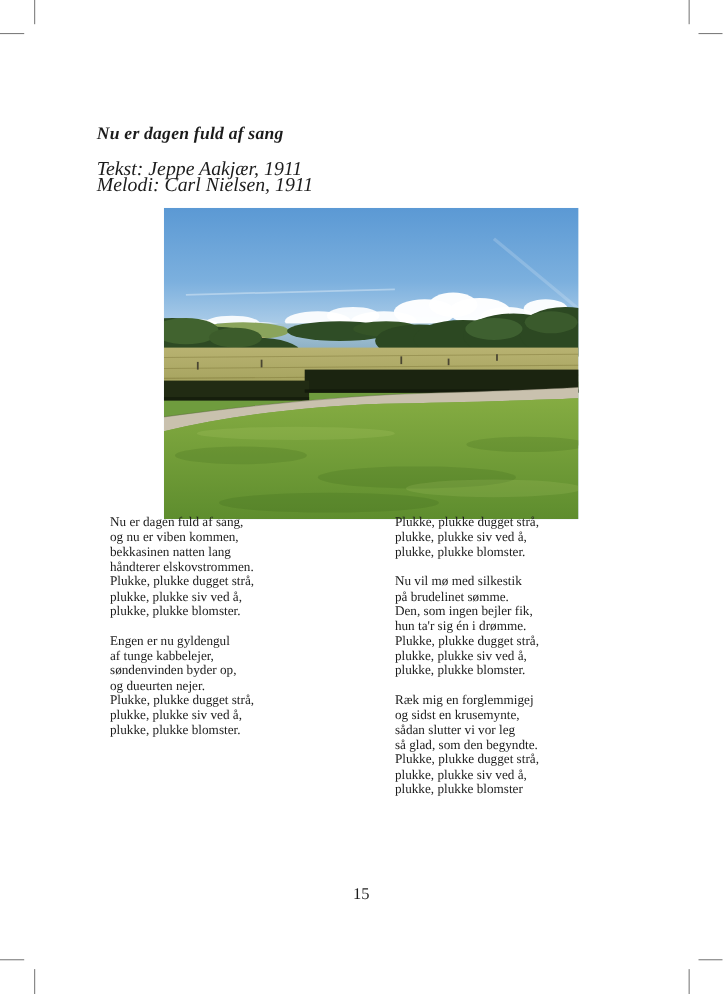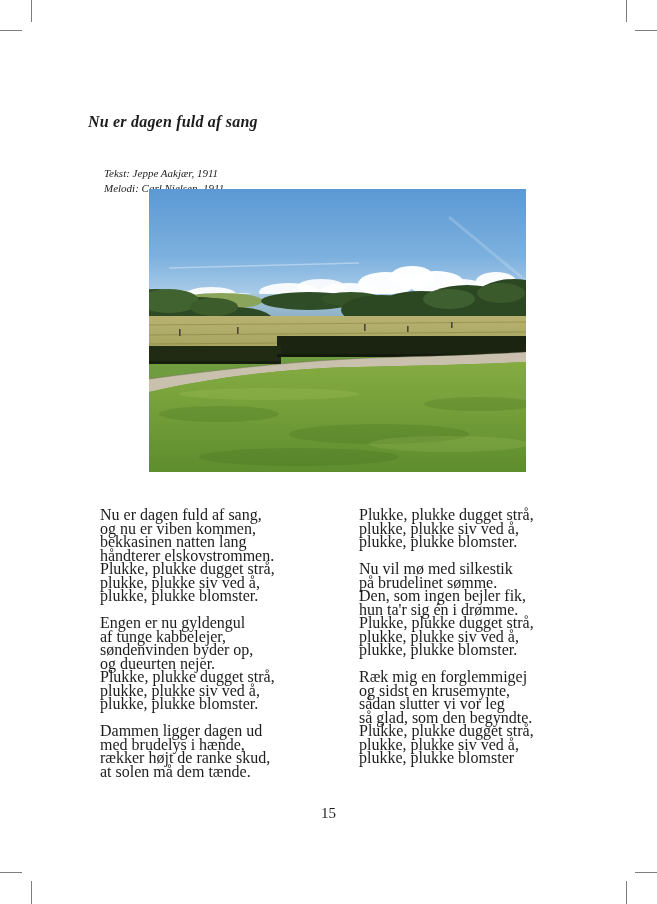--- a/index.html
+++ b/index.html
@@ -10,28 +10,28 @@
   .crop.tl-h{left:0;top:30px;width:22px;height:1px;}
   .crop.tr-v{left:626px;top:0;width:1px;height:22px;}
   .crop.tr-h{left:635px;top:30px;width:22px;height:1px;}
   .crop.bl-h{left:0;top:872px;width:22px;height:1px;}
   .crop.bl-v{left:31px;top:881px;width:1px;height:23px;}
   .crop.br-h{left:635px;top:872px;width:22px;height:1px;}
   .crop.br-v{left:626px;top:881px;width:1px;height:23px;}
 
   .title{position:absolute;left:88px;top:113px;font-size:16px;font-weight:bold;
          letter-spacing:.2px;margin:0;font-style:italic;}
-  .credits{position:absolute;left:104px;top:146px;font-style:italic;
-           font-size:11px;line-height:14.5px;margin-top:20px;}
+  .credits{position:absolute;left:88px;top:146px;font-style:italic;
+           font-size:18px;line-height:14.5px;}
 
   .photo{position:absolute;left:149px;top:189px;width:377px;height:283px;
          overflow:hidden;background:#cfe2f1;}
   .photo svg{display:block;}
 
-  .lyrics{position:absolute;top:508px;font-size:16px;line-height:13.5px;}
+  .lyrics{position:absolute;top:468px;font-size:12px;line-height:13.5px;}
   .lyrics.left{left:100px;width:235px;}
   .lyrics.right{left:359px;width:235px;}
   .lyrics p{margin:0 0 13.5px 0;white-space:pre-line;}
 
   .pagenum{position:absolute;left:31px;top:805px;width:595px;
            text-align:center;font-size:15px;}
 </style>
 </head>
 <body>
 
@@ -168,24 +168,20 @@
 Plukke, plukke dugget strå,
 plukke, plukke siv ved å,
 plukke, plukke blomster.</p>
   <p>Engen er nu gyldengul
 af tunge kabbelejer,
 søndenvinden byder op,
 og dueurten nejer.
 Plukke, plukke dugget strå,
 plukke, plukke siv ved å,
 plukke, plukke blomster.</p>
-  <p>Dammen ligger dagen ud
-med brudelys i hænde,
-rækker højt de ranke skud,
-at solen må dem tænde.</p>
 </div>
 <div class="lyrics right">
   <p>Plukke, plukke dugget strå,
 plukke, plukke siv ved å,
 plukke, plukke blomster.</p>
   <p>Nu vil mø med silkestik
 på brudelinet sømme.
 Den, som ingen bejler fik,
 hun ta'r sig én i drømme.
 Plukke, plukke dugget strå,

